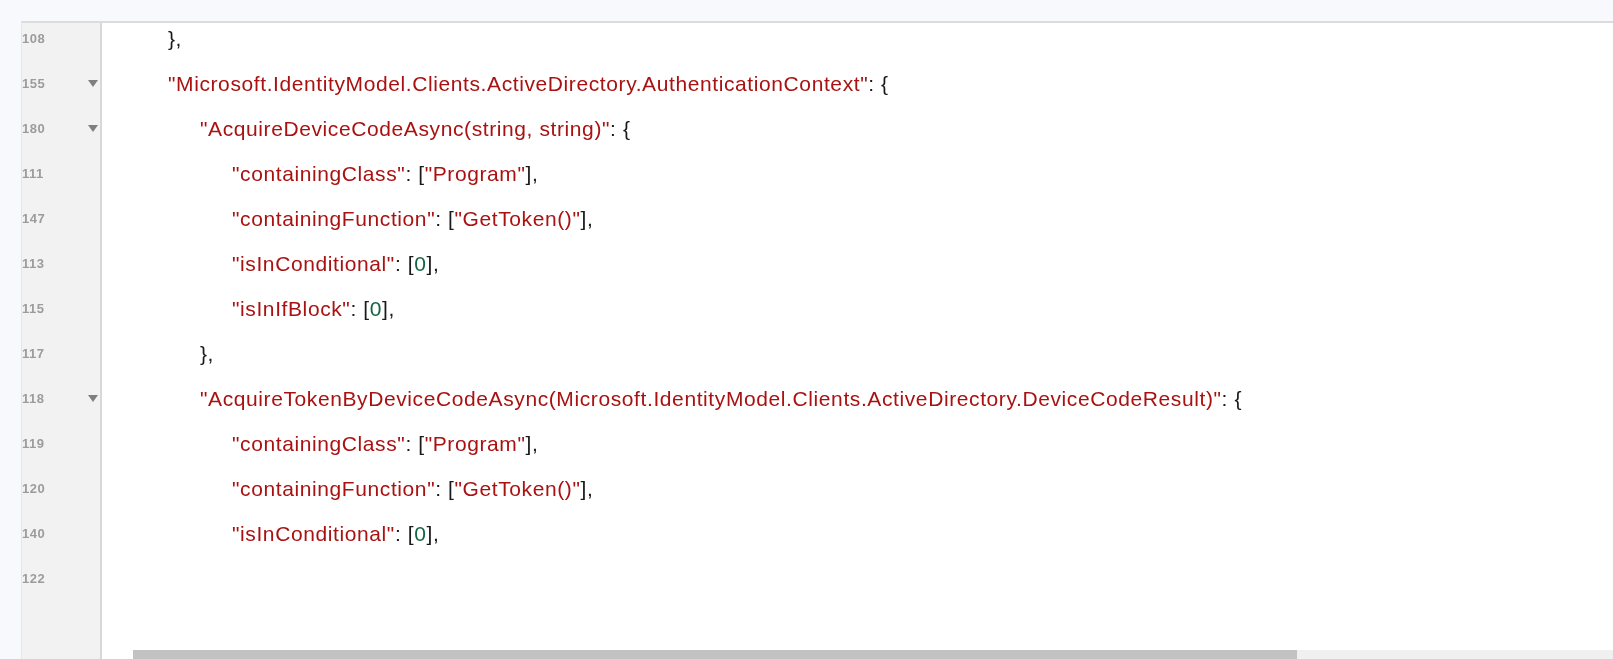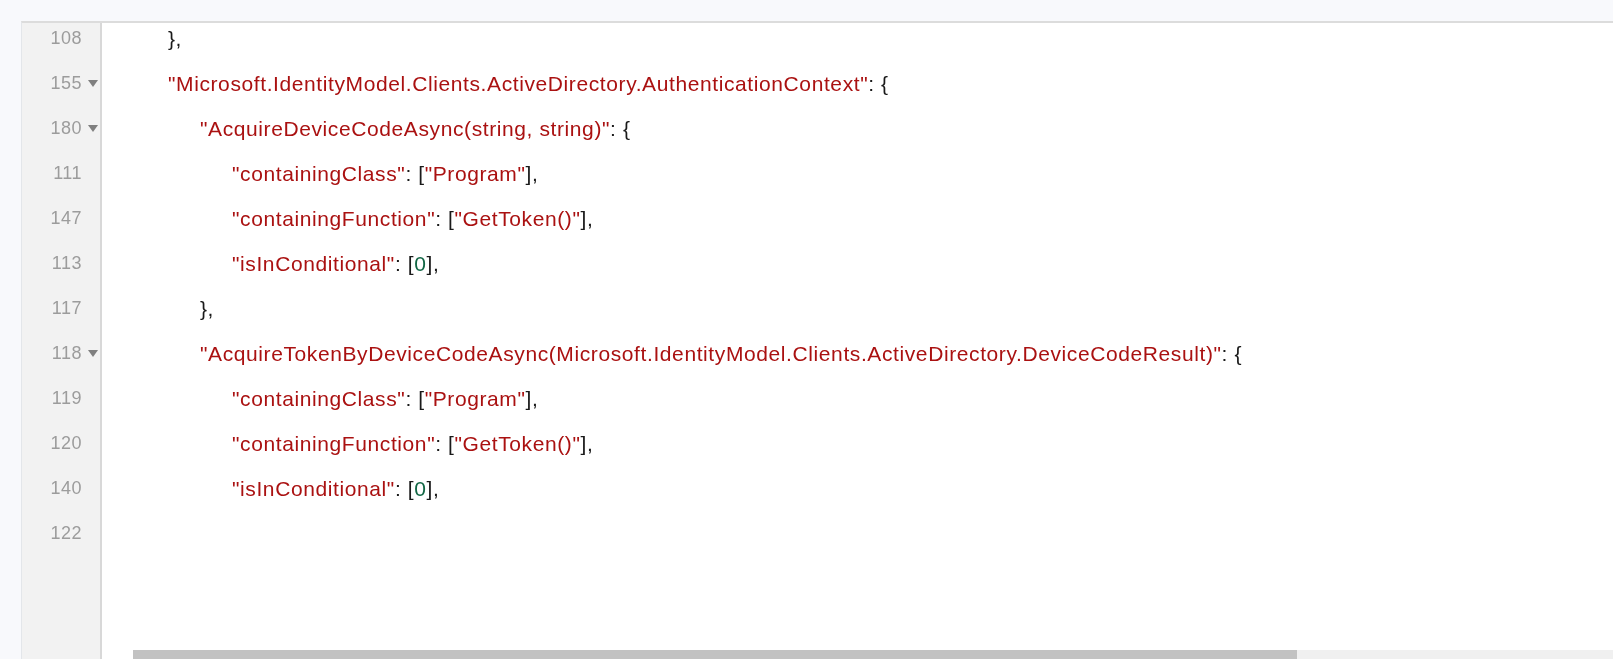--- a/index.html
+++ b/index.html
@@ -21,22 +21,22 @@
   }
   .gutter-col{
     position:absolute; left:0; top:0; bottom:0; width:80px;
     background:var(--gutter-bg);
     border-right:2px solid var(--gutter-border);
   }
   .rows{position:absolute; left:0; top:-7px; right:0;}
   .row{display:flex; height:45px;}
   .gutter-cell{width:82px; flex:none; display:flex;}
   .lnum{
-    flex:1; text-align:right; font-size:18px; line-height:45px;
-    color:var(--lnum); letter-spacing:0.5px;
+    flex:1; text-align:left; font-size:13px; line-height:45px;
+    color:var(--lnum); letter-spacing:0.5px;font-weight:bold;
   }
   .foldbox{width:22px; flex:none; display:flex; align-items:center; justify-content:center;}
   .fold-arrow{
     width:0; height:0;
     border-left:5px solid transparent; border-right:5px solid transparent;
     border-top:7px solid var(--fold);
     cursor:pointer;
   }
   .code{
     flex:1; font-size:21px; line-height:45px; white-space:pre;
@@ -103,20 +103,27 @@
         </div>
         <div class="row">
           <div class="gutter-cell">
             <span class="lnum">113</span>
             <span class="foldbox"></span>
           </div>
           <div class="code" style="padding-left: 128px;"><span class="tk-key">"isInConditional"</span><span class="tk-punctuation">: [</span><span class="tk-number">0</span><span class="tk-punctuation">],</span></div>
         </div>
         <div class="row">
           <div class="gutter-cell">
+            <span class="lnum">115</span>
+            <span class="foldbox"></span>
+          </div>
+          <div class="code" style="padding-left: 128px;"><span class="tk-key">"isInIfBlock"</span><span class="tk-punctuation">: [</span><span class="tk-number">0</span><span class="tk-punctuation">],</span></div>
+        </div>
+        <div class="row">
+          <div class="gutter-cell">
             <span class="lnum">117</span>
             <span class="foldbox"></span>
           </div>
           <div class="code" style="padding-left: 96px;"><span class="tk-punctuation">},</span></div>
         </div>
         <div class="row">
           <div class="gutter-cell">
             <span class="lnum">118</span>
             <span class="foldbox">
               <span class="fold-arrow"></span>

